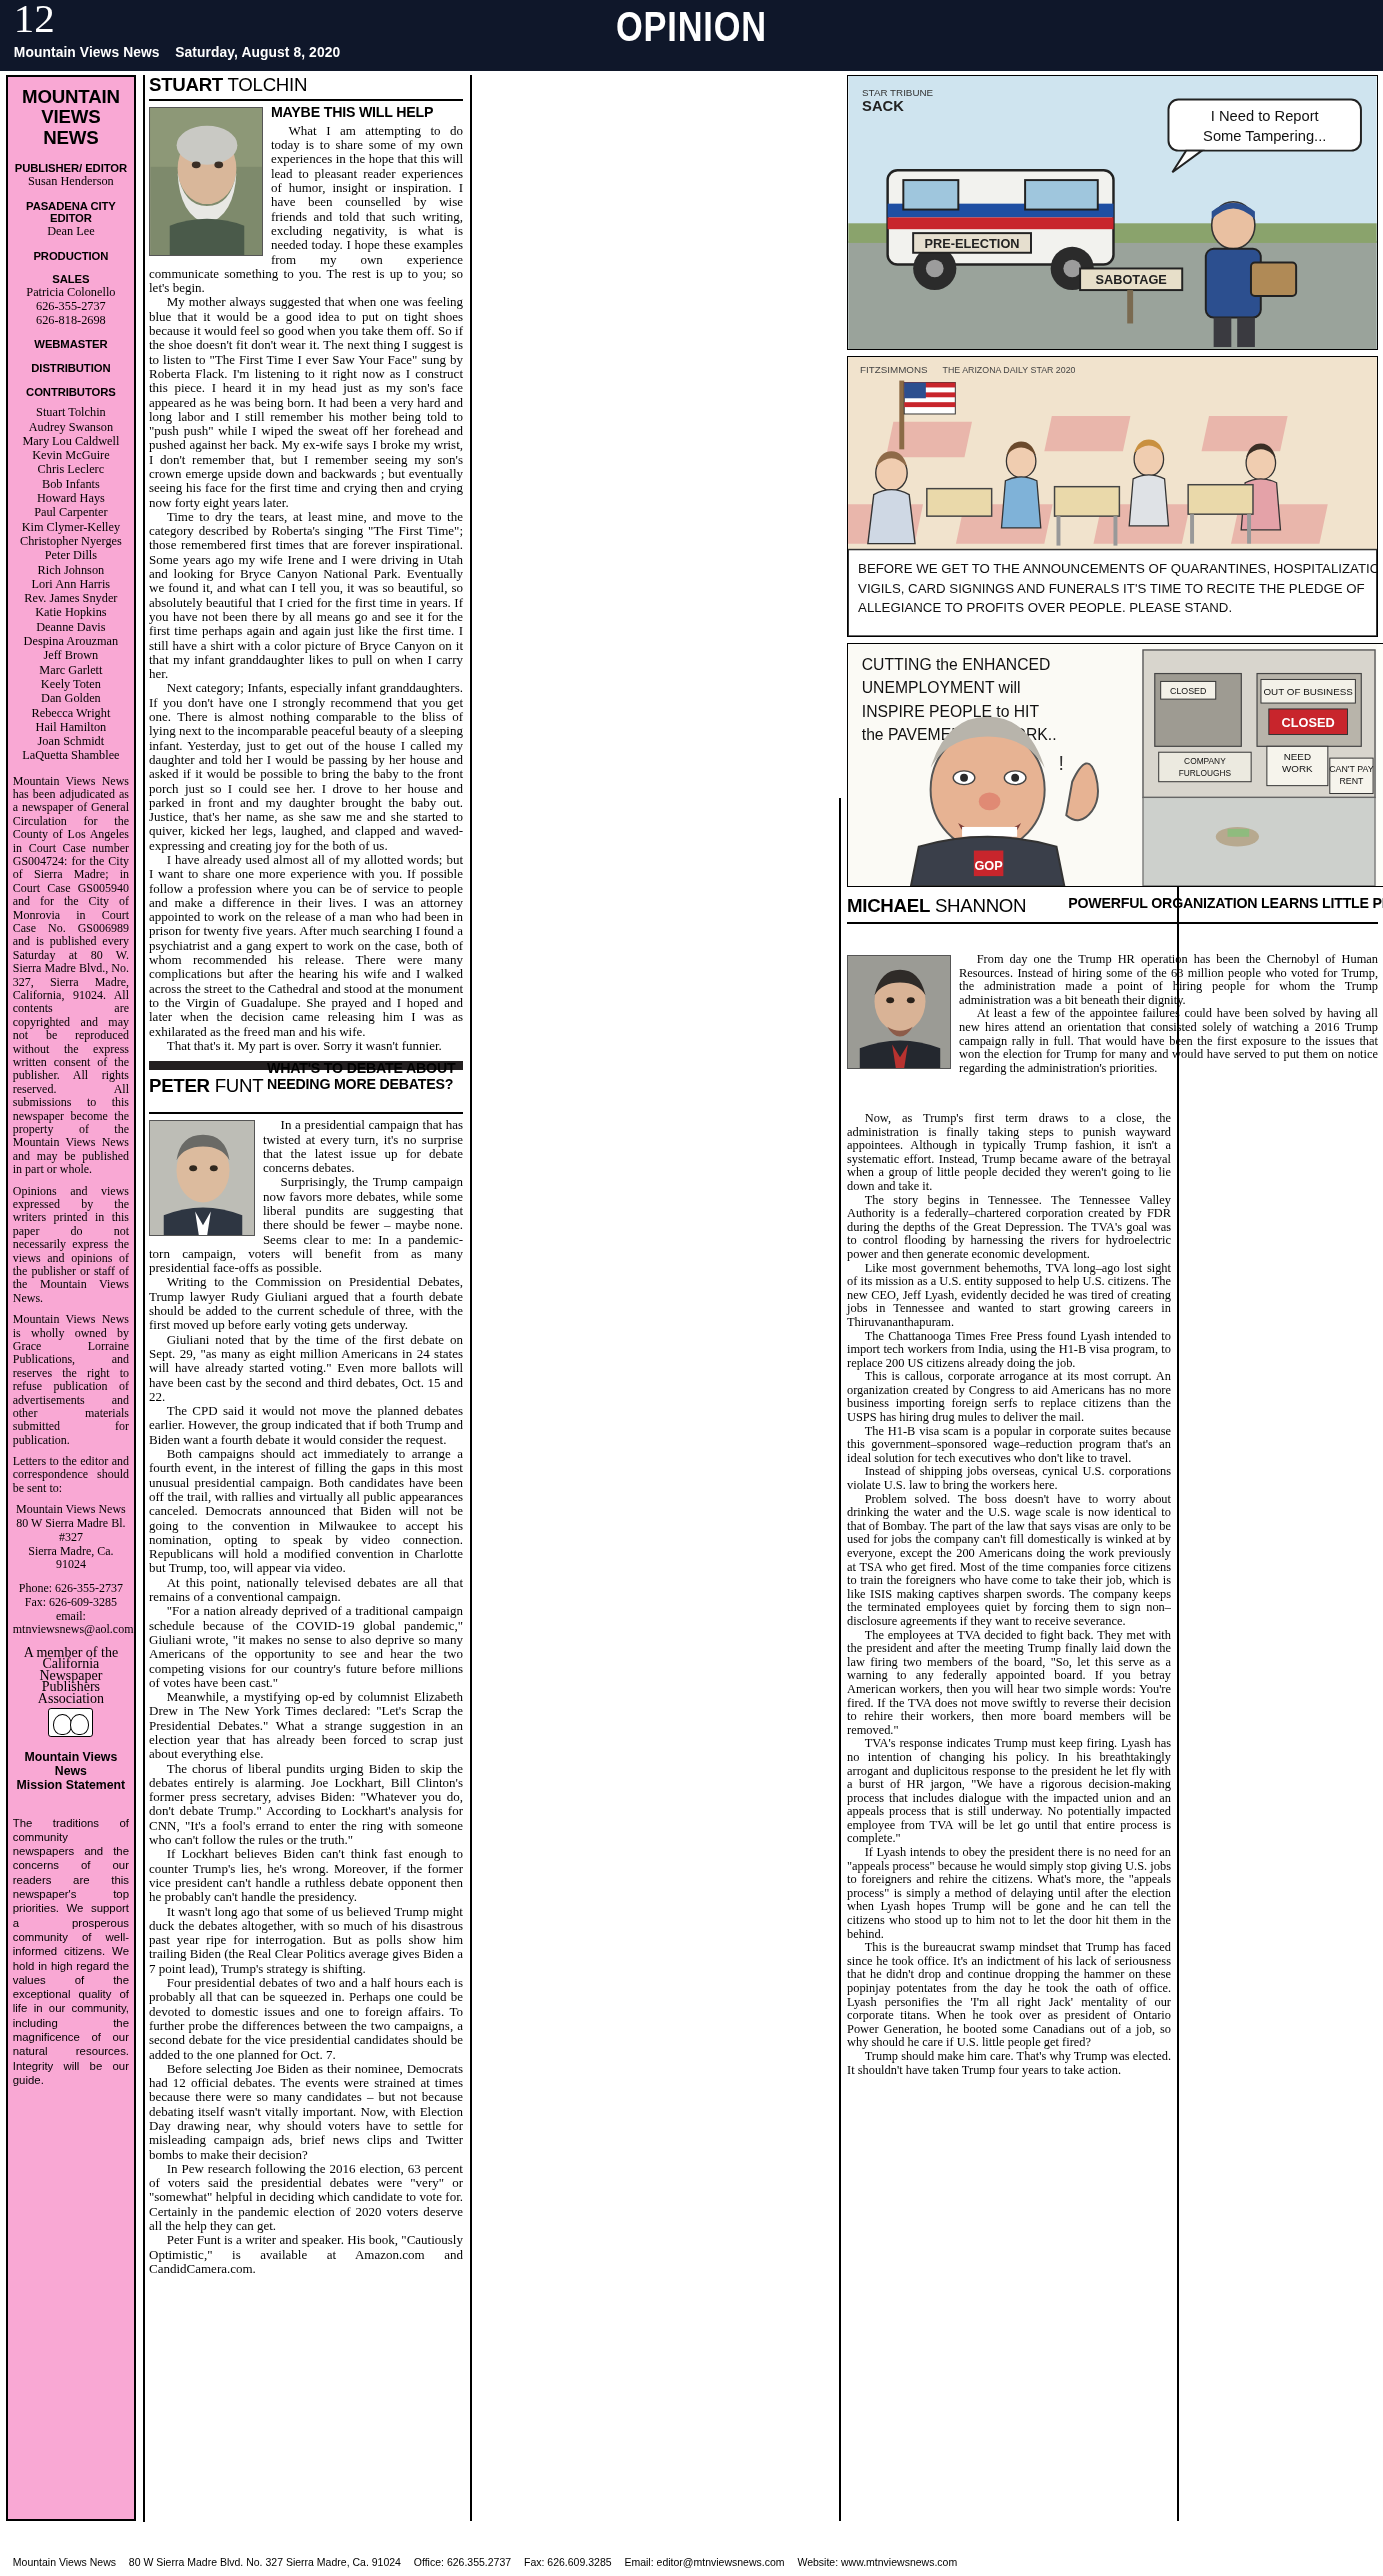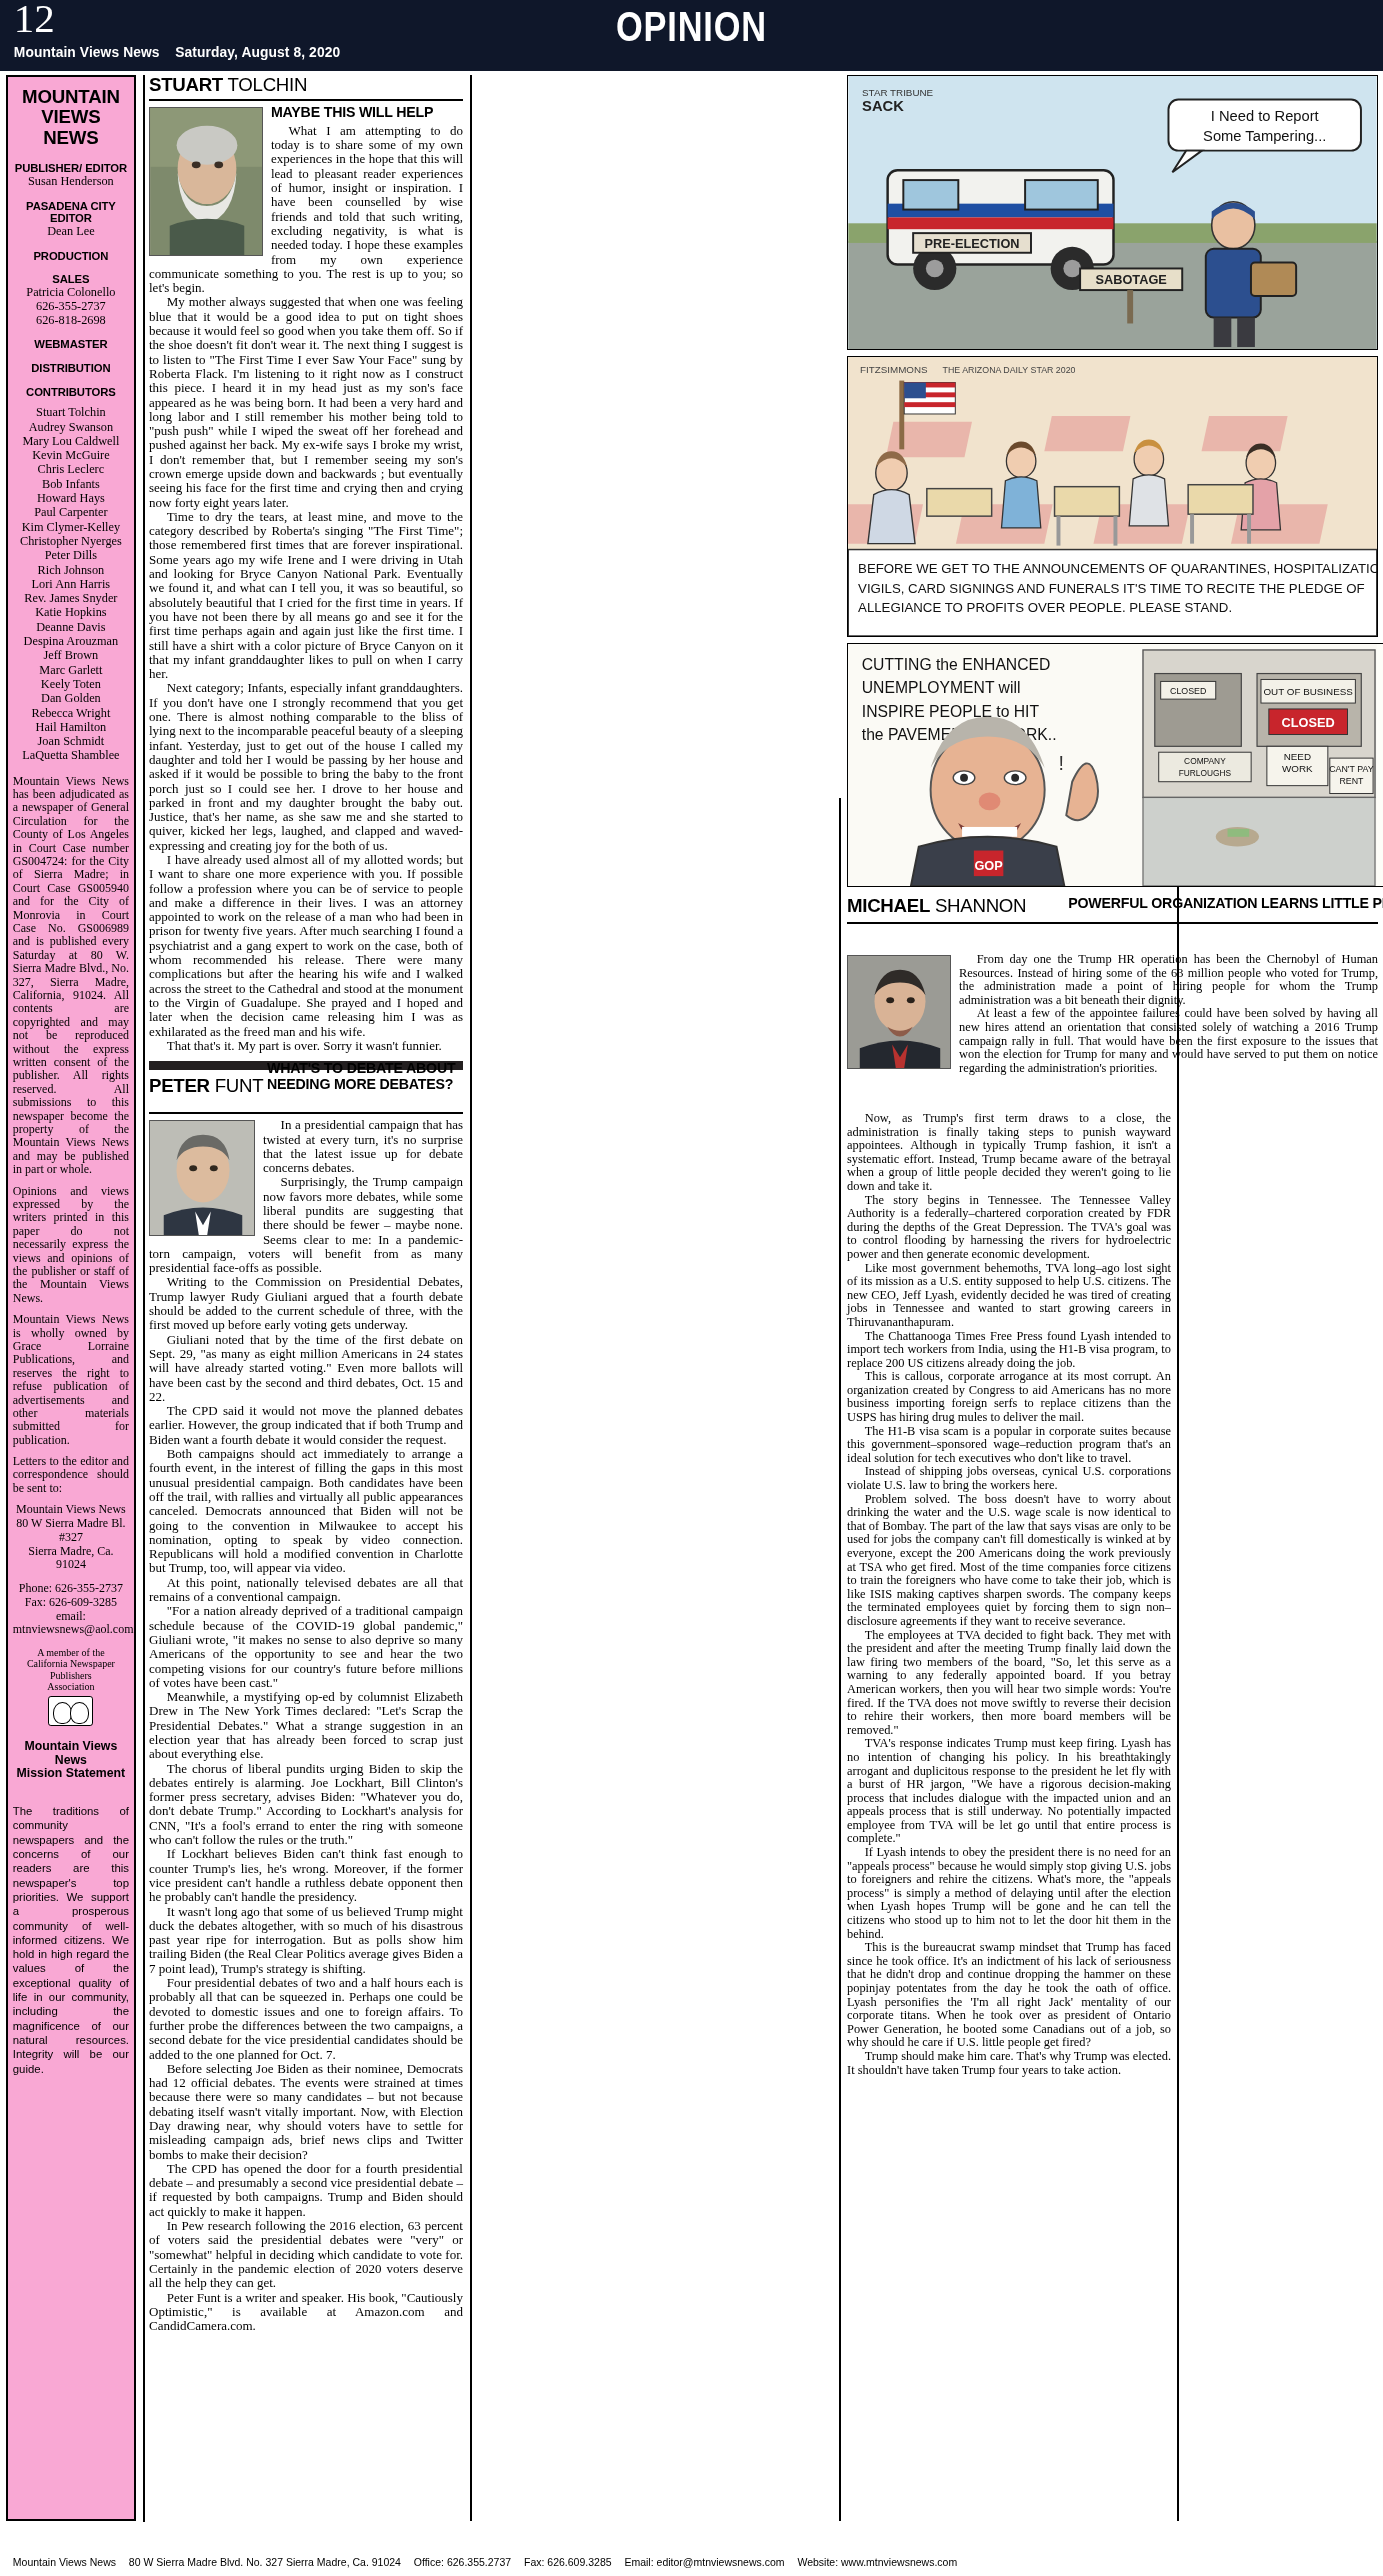--- a/index.html
+++ b/index.html
@@ -67,21 +67,21 @@
     margin-top:6.9px;
   }
   .mh-body {
     font-family:"Liberation Serif", serif; font-size:12px; line-height:13.4px;
     text-align:justify; margin-top:11.8px;
   }
   .mh-body p { margin:0 0 7.9px; }
   .mh-center { text-align:center; }
   .mh-addr { font-size:12px; line-height:13.8px; margin-top:2px; }
   .mh-assoc {
-    font-family:"Liberation Serif", serif; font-size:10px; line-height:11.4px;
+    font-family:"Liberation Serif", serif; font-size:14px; line-height:11.4px;
     text-align:center; margin-top:9.8px;
   }
   .cnpa-logo {
     width:45px; height:29.5px; margin:3.9px auto 0;
     border:1.6px solid #000; border-radius:2.9px;
     position:relative; background:#fff;
   }
   .cnpa-logo:before{
     content:""; position:absolute; left:3.9px; top:4.9px; width:16.7px; height:19.6px;
     border-radius:50% 50% 45% 45%; background:#fff; border:1.6px solid #000;
@@ -319,21 +319,20 @@
         <p>The CPD said it would not move the planned debates earlier. However, the group indicated that if both Trump and Biden want a fourth debate it would consider the request.</p>
         <p>Both campaigns should act immediately to arrange a fourth event, in the interest of filling the gaps in this most unusual presidential campaign. Both candidates have been off the trail, with rallies and virtually all public appearances canceled. Democrats announced that Biden will not be going to the convention in Milwaukee to accept his nomination, opting to speak by video connection. Republicans will hold a modified convention in Charlotte but Trump, too, will appear via video.</p>
         <p>At this point, nationally televised debates are all that remains of a conventional campaign.</p>
         <p>"For a nation already deprived of a traditional campaign schedule because of the COVID-19 global pandemic," Giuliani wrote, "it makes no sense to also deprive so many Americans of the opportunity to see and hear the two competing visions for our country's future before millions of votes have been cast."</p>
         <p>Meanwhile, a mystifying op-ed by columnist Elizabeth Drew in The New York Times declared: "Let's Scrap the Presidential Debates." What a strange suggestion in an election year that has already been forced to scrap just about everything else.</p>
         <p>The chorus of liberal pundits urging Biden to skip the debates entirely is alarming. Joe Lockhart, Bill Clinton's former press secretary, advises Biden: "Whatever you do, don't debate Trump." According to Lockhart's analysis for CNN, "It's a fool's errand to enter the ring with someone who can't follow the rules or the truth."</p>
         <p>If Lockhart believes Biden can't think fast enough to counter Trump's lies, he's wrong. Moreover, if the former vice president can't handle a ruthless debate opponent then he probably can't handle the presidency.</p>
         <p>It wasn't long ago that some of us believed Trump might duck the debates altogether, with so much of his disastrous past year ripe for interrogation. But as polls show him trailing Biden (the Real Clear Politics average gives Biden a 7 point lead), Trump's strategy is shifting.</p>
         <p>Four presidential debates of two and a half hours each is probably all that can be squeezed in. Perhaps one could be devoted to domestic issues and one to foreign affairs. To further probe the differences between the two campaigns, a second debate for the vice presidential candidates should be added to the one planned for Oct. 7.</p>
         <p>Before selecting Joe Biden as their nominee, Democrats had 12 official debates. The events were strained at times because there were so many candidates – but not because debating itself wasn't vitally important. Now, with Election Day drawing near, why should voters have to settle for misleading campaign ads, brief news clips and Twitter bombs to make their decision?</p>
-        <p>The CPD has opened the door for a fourth presidential debate – and presumably a second vice presidential debate – if requested by both campaigns. Trump and Biden should act quickly to make it happen.</p>
         <p>In Pew research following the 2016 election, 63 percent of voters said the presidential debates were "very" or "somewhat" helpful in deciding which candidate to vote for. Certainly in the pandemic election of 2020 voters deserve all the help they can get.</p>
         <p>Peter Funt is a writer and speaker. His book, "Cautiously Optimistic," is available at Amazon.com and CandidCamera.com.</p>
       </div>
     </div>
   </div>
 
   <div class="col c2" style="top:3.9px;">
     <div class="arttext"></div>
   </div>
 

